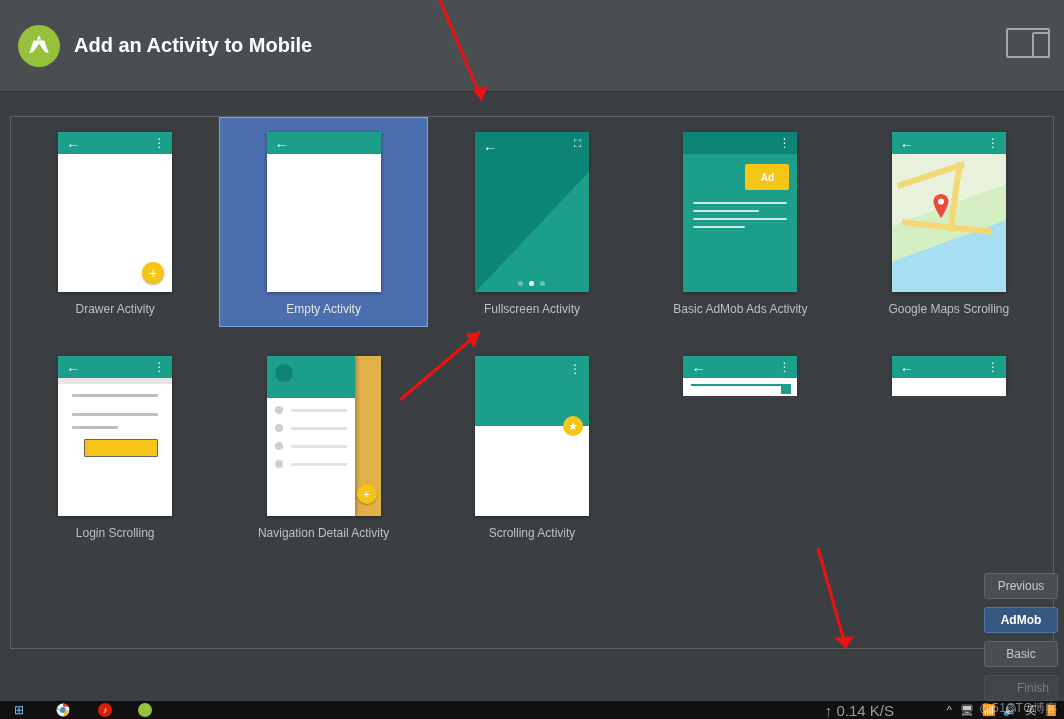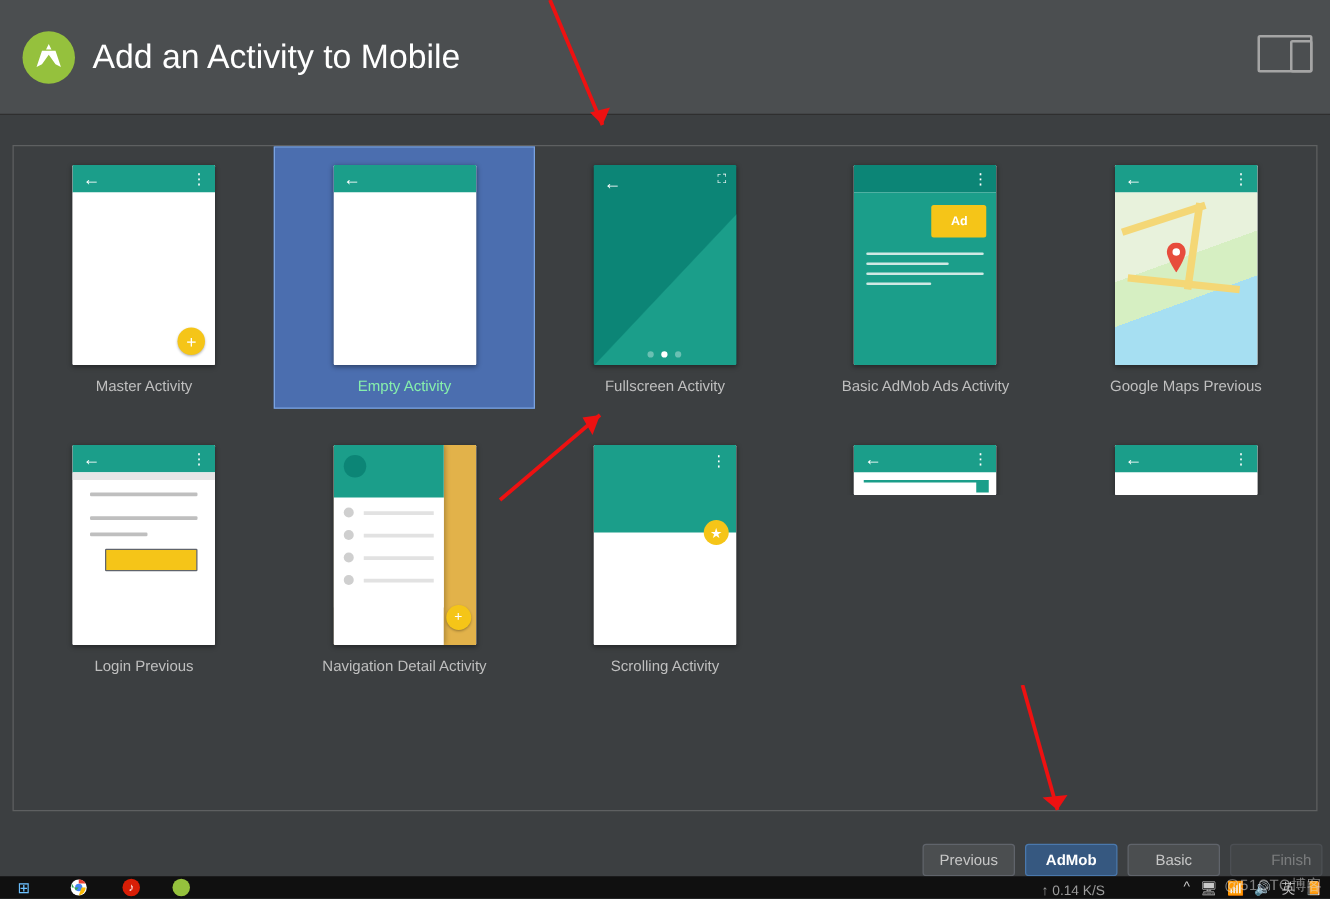--- a/index.html
+++ b/index.html
@@ -11,21 +11,21 @@
     position: absolute; left: 0; top: 0; right: 0; height: 92px;
     background: #4b4e50; display: flex; align-items: center; padding-left: 18px;
     border-bottom: 1px solid #2f2f2f;
   }
   .logo {
     width: 42px; height: 42px; border-radius: 50%; background: #95c13d;
     display: flex; align-items: center; justify-content: center; margin-right: 14px;
     position: relative;
   }
   .logo svg { width: 26px; height: 26px; }
-  .header h1 { color: #ffffff; font-size: 27px; font-weight: 400; }
+  .header h1 { color: #ffffff; font-size: 20px; font-weight: 700; }
   .devices-icon {
     position: absolute; right: 14px; top: 28px; width: 44px; height: 30px;
     border: 2px solid #a5a5a5; border-radius: 2px;
   }
   .devices-icon::after {
     content: ""; position: absolute; right: -2px; bottom: -2px; width: 14px; height: 22px;
     border: 2px solid #a5a5a5; background: #4b4e50; border-radius: 2px;
   }
 
   
@@ -49,21 +49,21 @@
   .thumb {
     width: 114px; height: 160px; background: #ffffff; border-radius: 1px;
     box-shadow: 0 1px 4px rgba(0,0,0,.4);
     margin-top: 14px; overflow: hidden; display: flex; flex-direction: column;
   }
   .tile-no-thumb .thumb { visibility: hidden; }
   .tile-label {
     color: #bfbfbf; font-size: 12px; margin-top: 10px; margin-bottom: 10px;
     text-align: center; white-space: nowrap;
   }
-  .tile.selected .tile-label { color: #86efac; text-align: right; }
+  .tile.selected .tile-label { color: #e5e5e5; text-align: right; }
 
   
   .appbar {
     height: 22px; background: #1b9e8a; display: flex; align-items: center;
     justify-content: space-between; padding: 0 8px; flex-shrink: 0;
   }
   .appbar.dark { background: #0c8576; }
   .appbar .back { color: #fff; font-size: 14px; line-height: 1; }
   .appbar .dots { color: #fff; font-size: 12px; line-height: 1; letter-spacing: -1px; }
   .body-area { flex: 1; position: relative; background: #fff; }
@@ -137,42 +137,42 @@
 
   
   .partial .thumb{height:44px;}
   .partial {overflow:hidden;}
   .partial .appbar{height:22px;}
   .partial .underline{height:2px;background:#1b9e8a;margin:6px 8px 0;}
   .partial .check{position:absolute;right:6px;bottom:2px;width:10px;height:10px;background:#1b9e8a;}
 
   
   .footer {
-    position: absolute; right: 0; bottom: 18px; display: flex; gap: 8px; padding-right: 6px;
+    position: absolute; right: 0; bottom: 18px; display: flex; gap: 8px; padding-right: 6px; flex-direction: column;
   }
   .btn {
     min-width: 74px; height: 26px; border-radius: 3px; font-size: 12px;
     display: flex; align-items: center; justify-content: center; cursor: pointer;
     background: #4b4e50; color: #c7c7c7; border: 1px solid #60646b;
   }
   .btn.primary { background: #365880; color: #ffffff; border-color: #4a78ad; font-weight:600;}
   .btn.disabled { opacity: .45; cursor: default; padding-left: 24px; }
 
   
   .arrow { position: absolute; pointer-events: none; }
   .arrow svg line { stroke: #e11; stroke-width: 3; }
   .arrow svg polygon { fill: #e11; }
 
   
   .watermark {
     position: absolute; right: 6px; bottom: 2px; color: rgba(220,220,220,.55);
     font-size: 12px; letter-spacing: .5px;
   }
   .netspeed {
-    position:absolute; right:180px; bottom:0; font-size:11px; color:#9b9b9b;margin-top:32px;
+    position:absolute; right:170px; bottom:0; font-size:15px; color:#9b9b9b;margin-top:32px;
   }
 
   
   .taskbar {
     position: absolute; left: 0; right: 0; bottom: 0; height: 18px;
     background: #101010; display: flex; align-items: center; gap: 26px; padding-left: 10px;
   }
   .taskbar .tb { width: 18px; height: 14px; display:flex;align-items:center;justify-content:center;font-size:12px;}
   .tray{position:absolute;right:6px;bottom:0;height:18px;display:flex;align-items:center;gap:8px;color:#c9c9c9;font-size:11px;}
 </style>
@@ -196,21 +196,21 @@
     <div class="tile">
       <div class="thumb">
         <div class="appbar">
             <span class="back">←</span>
             <span class="dots">⋮</span>
           </div>
         <div class="body-area">
             <div class="fab">+</div>
           </div>
       </div>
-      <div class="tile-label">Master Activity</div>
+      <div class="tile-label">Drawer Activity</div>
     </div>
 
     <div class="tile selected">
       <div class="thumb">
         <div class="appbar">
             <span class="back">←</span>
             <span></span>
           </div>
         <div class="body-area"></div>
       </div>
@@ -261,38 +261,38 @@
             <div class="road r2"></div>
             <div class="road r3"></div>
           <div class="pin">
             <svg viewBox="0 0 24 32">
                 <path fill="#e74c3c" d="M12 0C6 0 2 5 2 10c0 7 10 22 10 22s10-15 10-22c0-5-4-10-10-10z"></path>
                 <circle cx="12" cy="10" r="4" fill="#fff"></circle>
               </svg>
           </div>
         </div>
       </div>
-      <div class="tile-label">Google Maps Previous</div>
+      <div class="tile-label">Google Maps Scrolling</div>
     </div>
 
     <div class="tile login">
       <div class="thumb">
         <div class="appbar">
             <span class="back">←</span>
             <span class="dots">⋮</span>
           </div>
         <div class="body-area">
           <div class="strip" style="height:6px;"></div>
           <div class="field"></div>
           <div class="field" style="margin-top:16px;"></div>
           <div class="field" style="width:40%;"></div>
           <div class="btn"></div>
         </div>
       </div>
-      <div class="tile-label">Login Previous</div>
+      <div class="tile-label">Login Scrolling</div>
     </div>
 
 
     <div class="tile nav">
       <div class="thumb" style="padding:0;">
         <div class="outer">
           <div class="shadow">
             <div class="head">
                 <div class="avatar"></div>
               </div>

